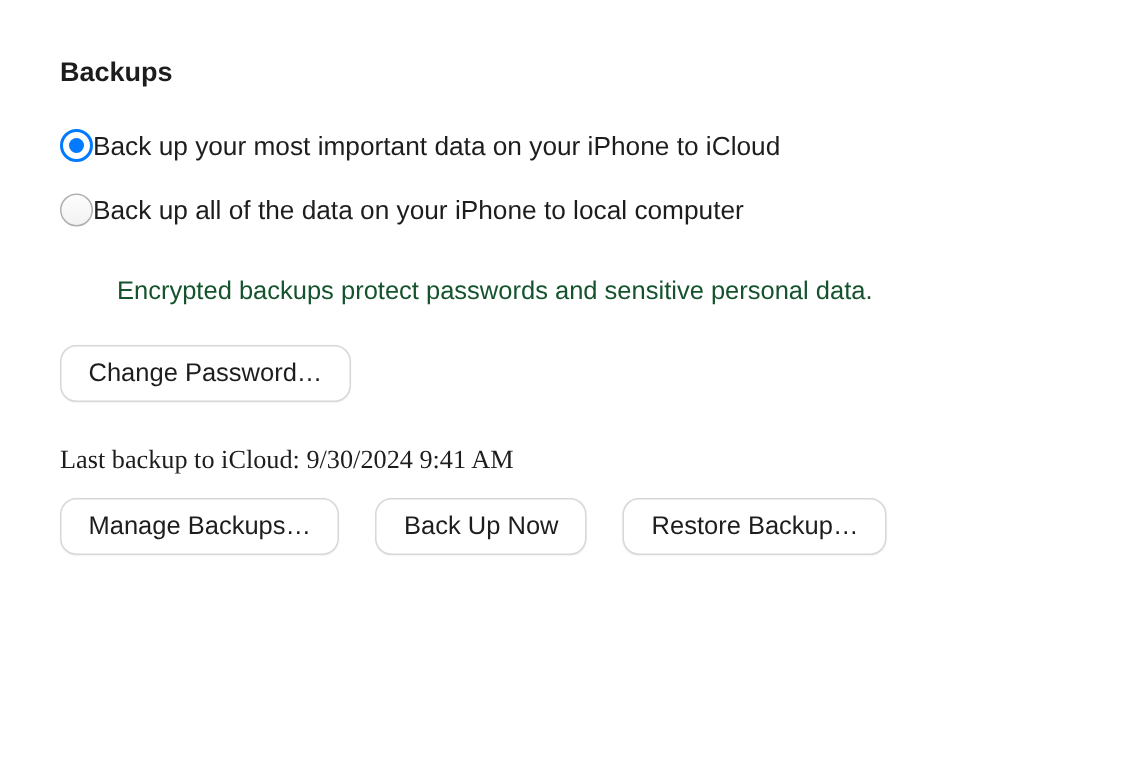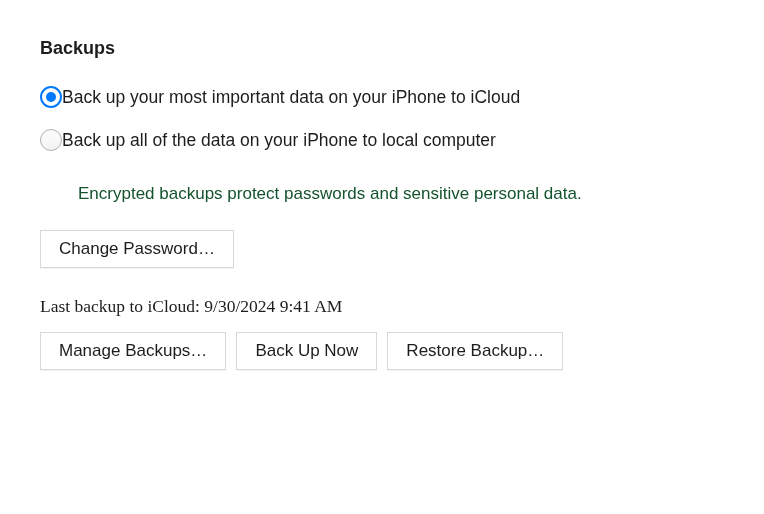--- a/index.html
+++ b/index.html
@@ -94,38 +94,38 @@
     }
     .btn {
       display: inline-flex;
       align-items: center;
       justify-content: center;
       padding: 8px 18px;
       font-size: 17px;
       color: #1d1d1f;
       background: #ffffff;
       border: 1px solid #d8d8dc;
-      border-radius: 0;
+      border-radius: 11px;
       cursor: pointer;
       box-shadow: 0 0.5px 1px rgba(0,0,0,0.05);
       font-family: inherit;
     }
     .change-pw {
       margin-top: 16px;
       margin-bottom: 26px;
     }
     .status-text {
       font-size: 17.5px;
       color: #1d1d1f;
       margin-bottom: 14px;
       font-family: Liberation Serif, serif;
     }
     .button-row {
       display: flex;
-      gap: 10px;
+      gap: 24px;
     }
   </style>
 </head>
 <body>
 
 
 
 <div class="section-title">Backups</div>
 
 <div class="option-row">

